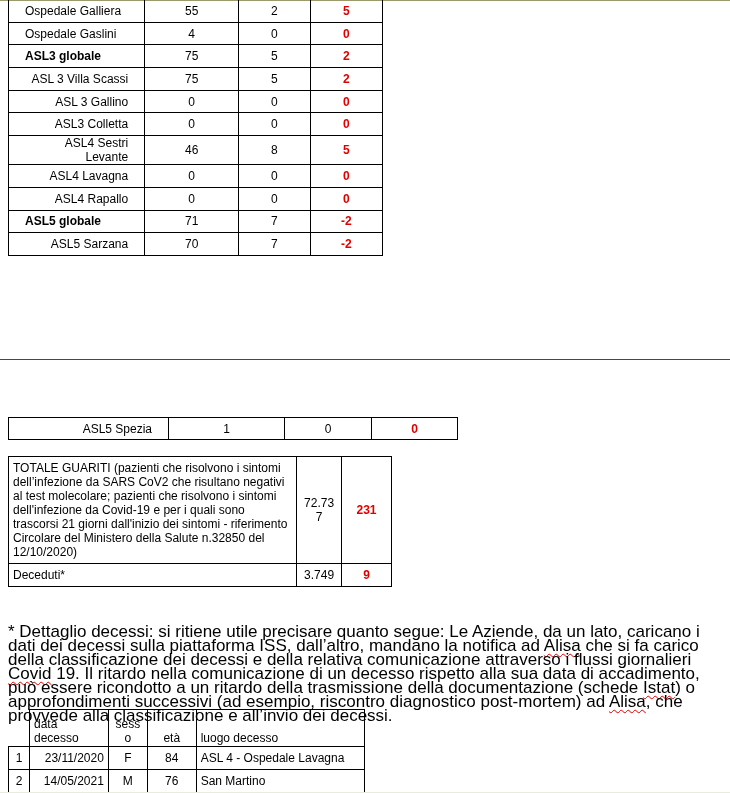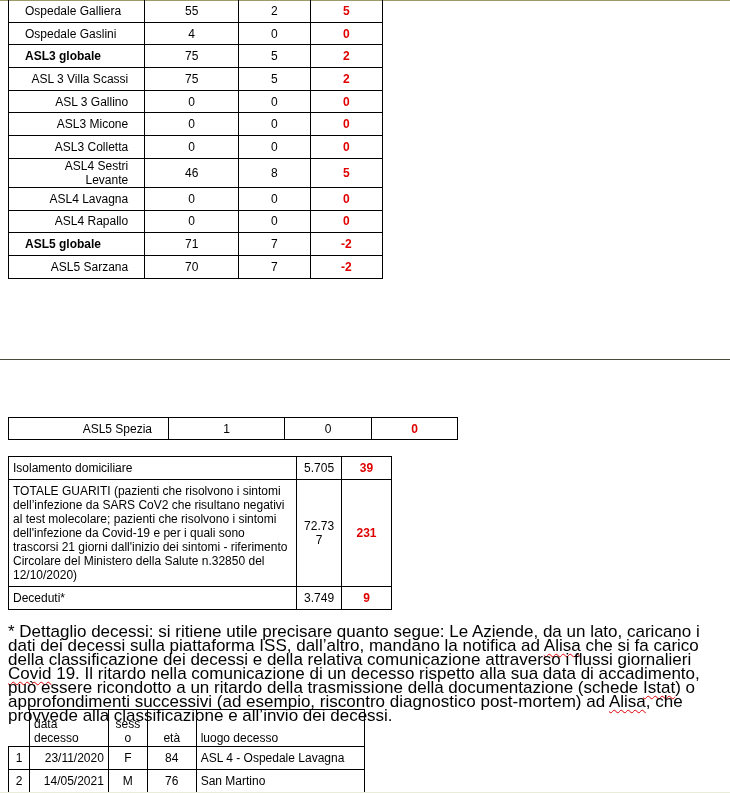--- a/index.html
+++ b/index.html
@@ -86,26 +86,20 @@
       <td class="c3">5</td>
       <td class="c4 red">2</td>
     </tr>
     <tr>
       <td class="c1 indent">ASL 3 Gallino</td>
       <td class="c2">0</td>
       <td class="c3">0</td>
       <td class="c4 red">0</td>
     </tr>
     <tr>
-      <td class="c1 indent">ASL3 Micone</td>
-      <td class="c2">0</td>
-      <td class="c3">0</td>
-      <td class="c4 red">0</td>
-    </tr>
-    <tr>
       <td class="c1 indent">ASL3 Colletta</td>
       <td class="c2">0</td>
       <td class="c3">0</td>
       <td class="c4 red">0</td>
     </tr>
     <tr>
       <td class="c1 indent">ASL4 Sestri Levante</td>
       <td class="c2">46</td>
       <td class="c3">8</td>
       <td class="c4 red">5</td>
@@ -145,25 +139,20 @@
       <td class="c1 indent" style="border-top:1px solid #000;">ASL5 Spezia</td>
       <td class="c2" style="border-top:1px solid #000;">1</td>
       <td class="c3" style="border-top:1px solid #000;">0</td>
       <td class="c4 red" style="border-top:1px solid #000;">0</td>
     </tr>
   </tbody>
 </table>
 
 <table class="summary">
   <tbody>
-    <tr class="row-short">
-      <td class="s1">Isolamento domiciliare</td>
-      <td class="s2">5.705</td>
-      <td class="s3 red">39</td>
-    </tr>
     <tr>
       <td class="s1" style="height:102px;">TOTALE GUARITI (pazienti che risolvono i sintomi dell’infezione da SARS CoV2 che risultano negativi al test molecolare; pazienti che risolvono i sintomi dell'infezione da Covid-19 e per i quali sono trascorsi 21 giorni dall'inizio dei sintomi - riferimento Circolare del Ministero della Salute n.32850 del 12/10/2020)</td>
       <td class="s2" style="word-break:break-all;">72.737</td>
       <td class="s3 red">231</td>
     </tr>
     <tr class="row-short">
       <td class="s1">Deceduti*</td>
       <td class="s2">3.749</td>
       <td class="s3 red">9</td>
     </tr>

